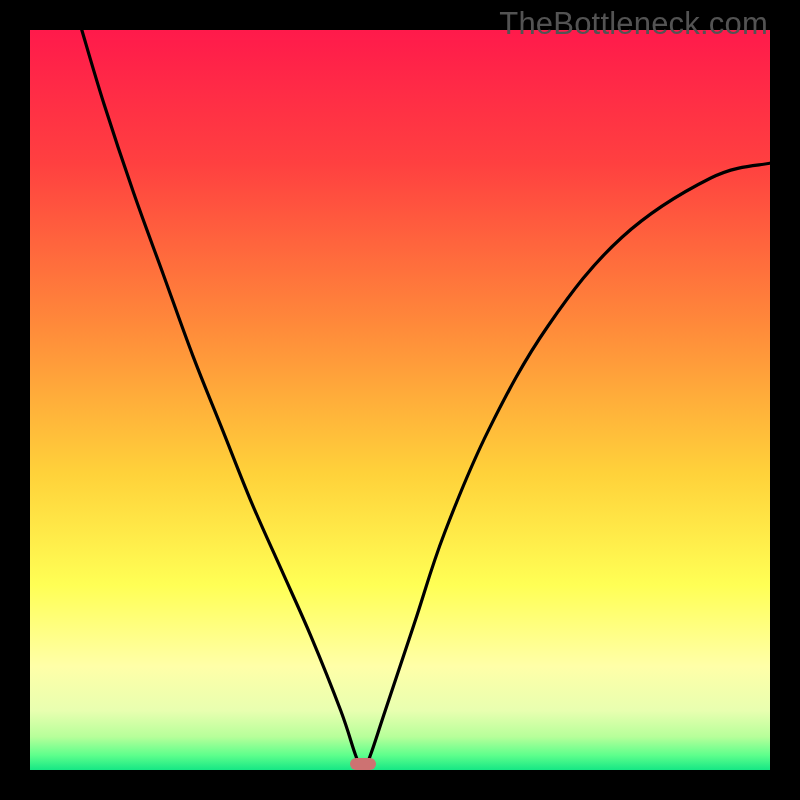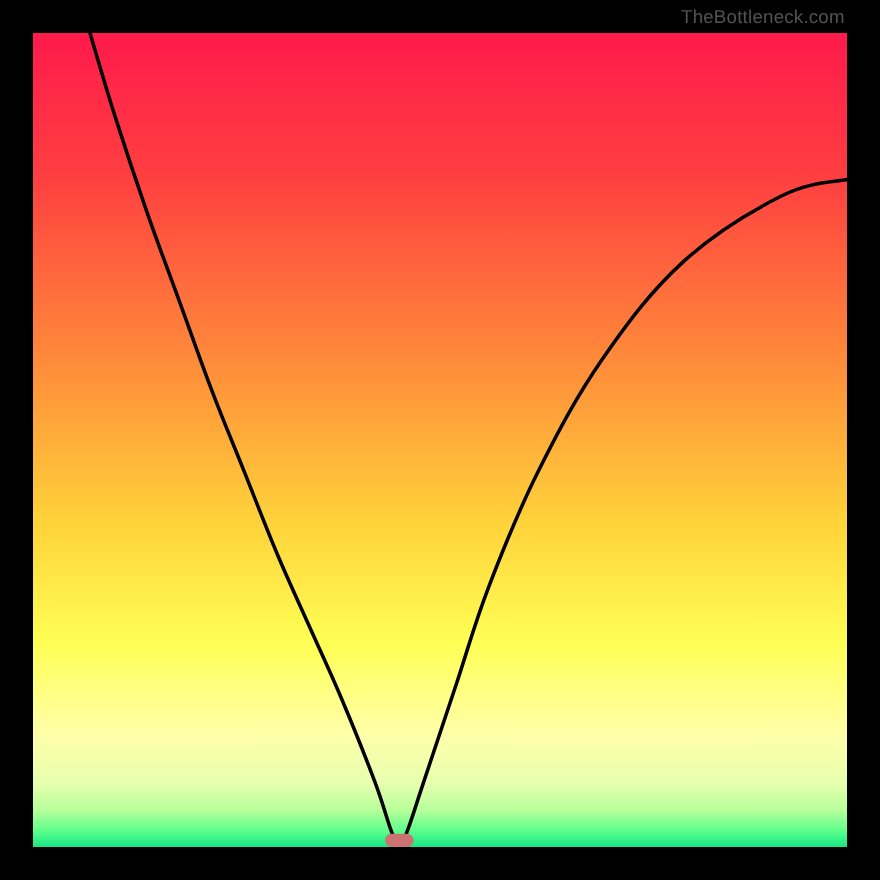--- a/index.html
+++ b/index.html
@@ -31,21 +31,21 @@
   }
   .curve-svg {
     position: absolute;
     inset: 0;
   }
   .watermark {
     position: absolute;
     top: 6px;
     right: 32px;
     color: #535353;
-    font-size: 17px;
+    font-size: 31px;
     font-weight: 500;
     letter-spacing: 0.2px;
     z-index: 2;
   }
   .minimum-marker {
     position: absolute;
     background: #cd7272;
     border-radius: 6px;
     z-index: 3;
   }

